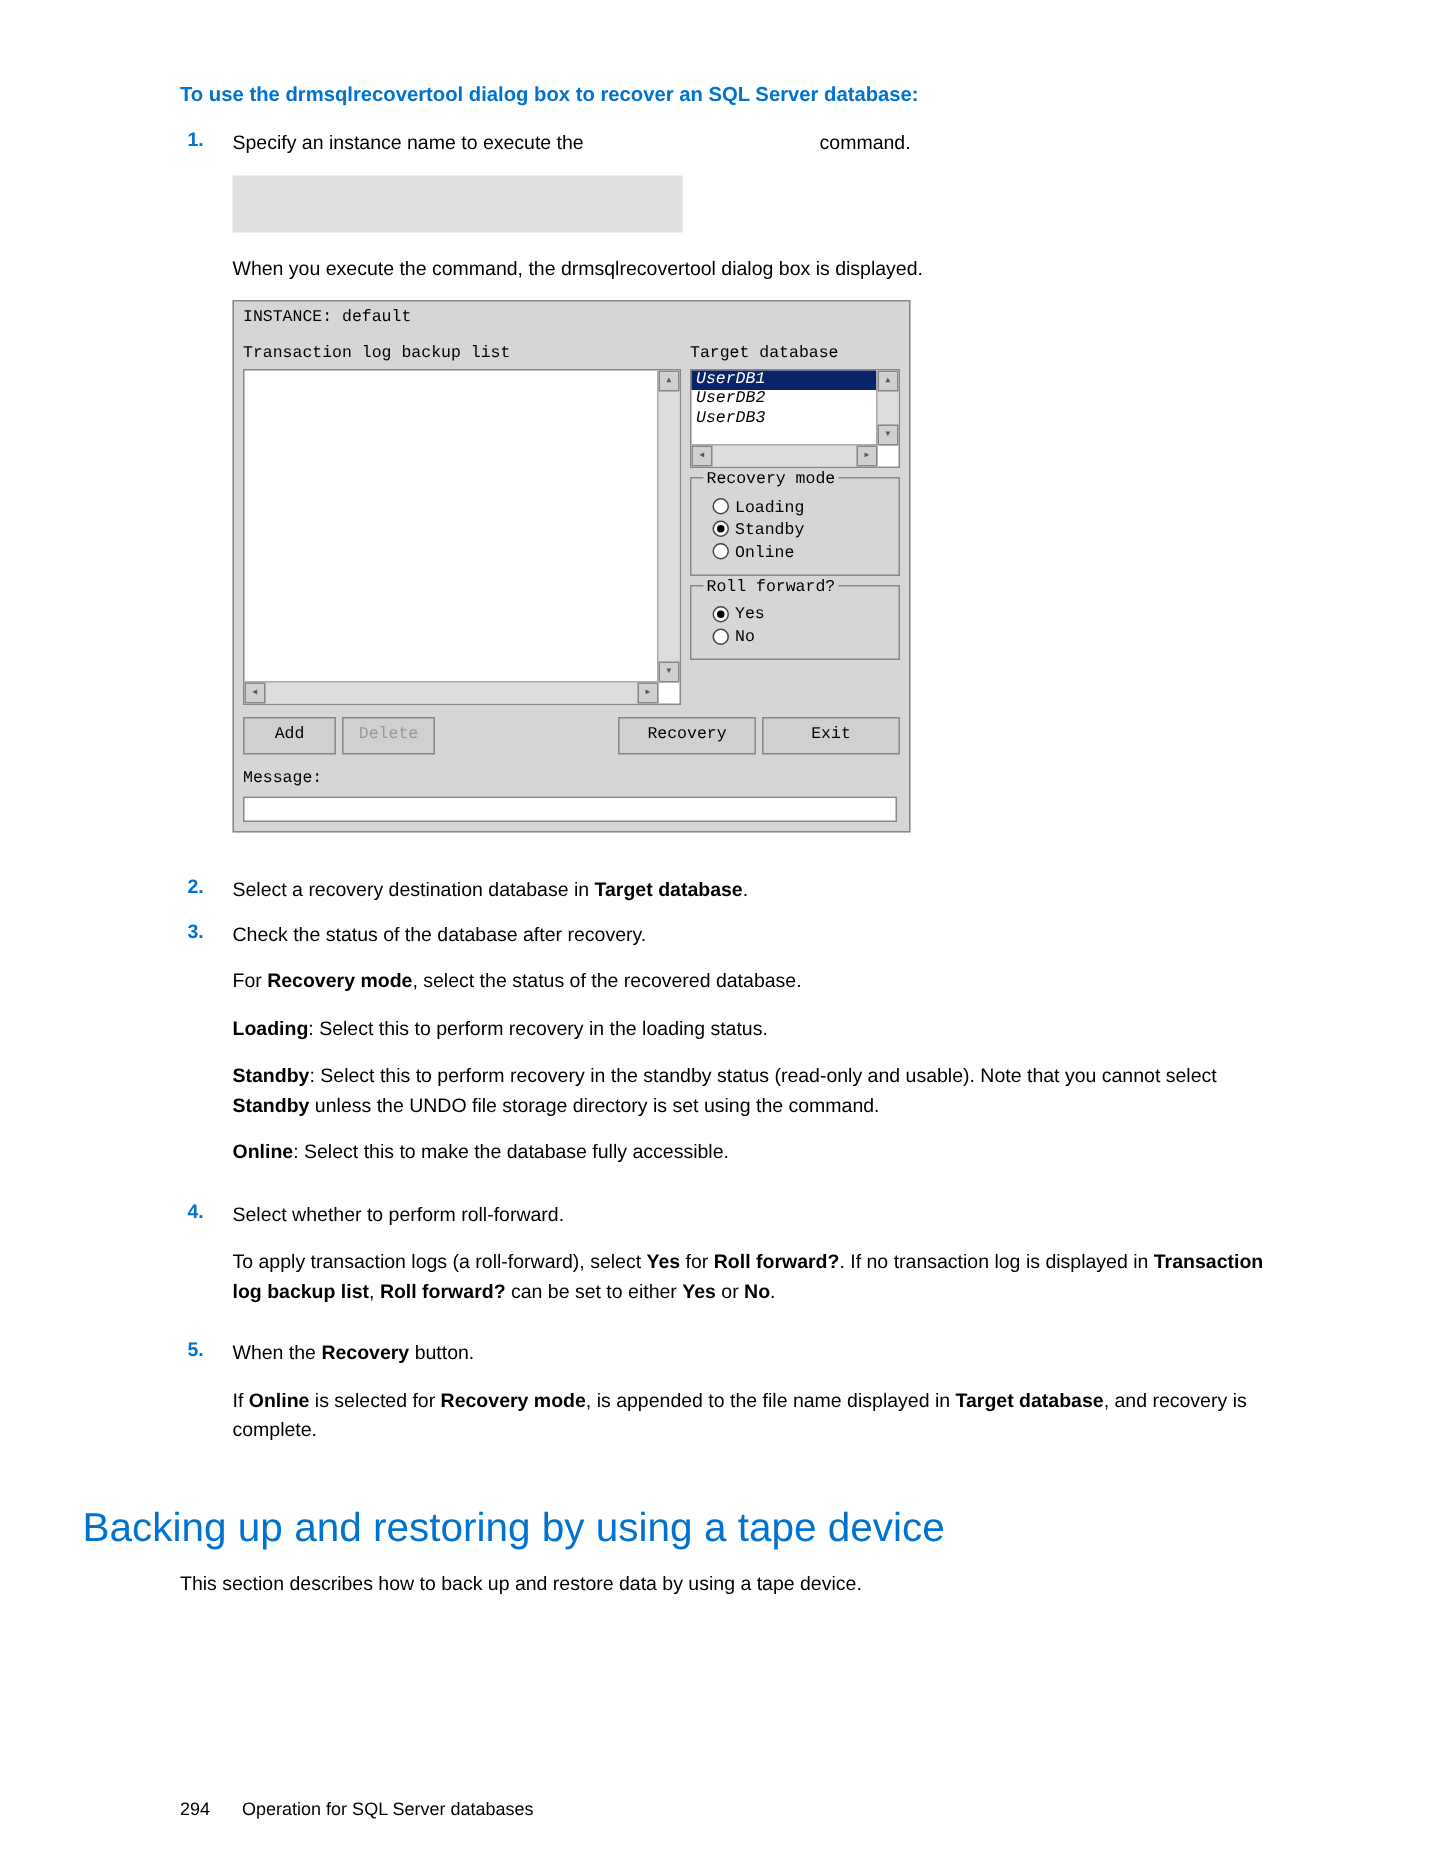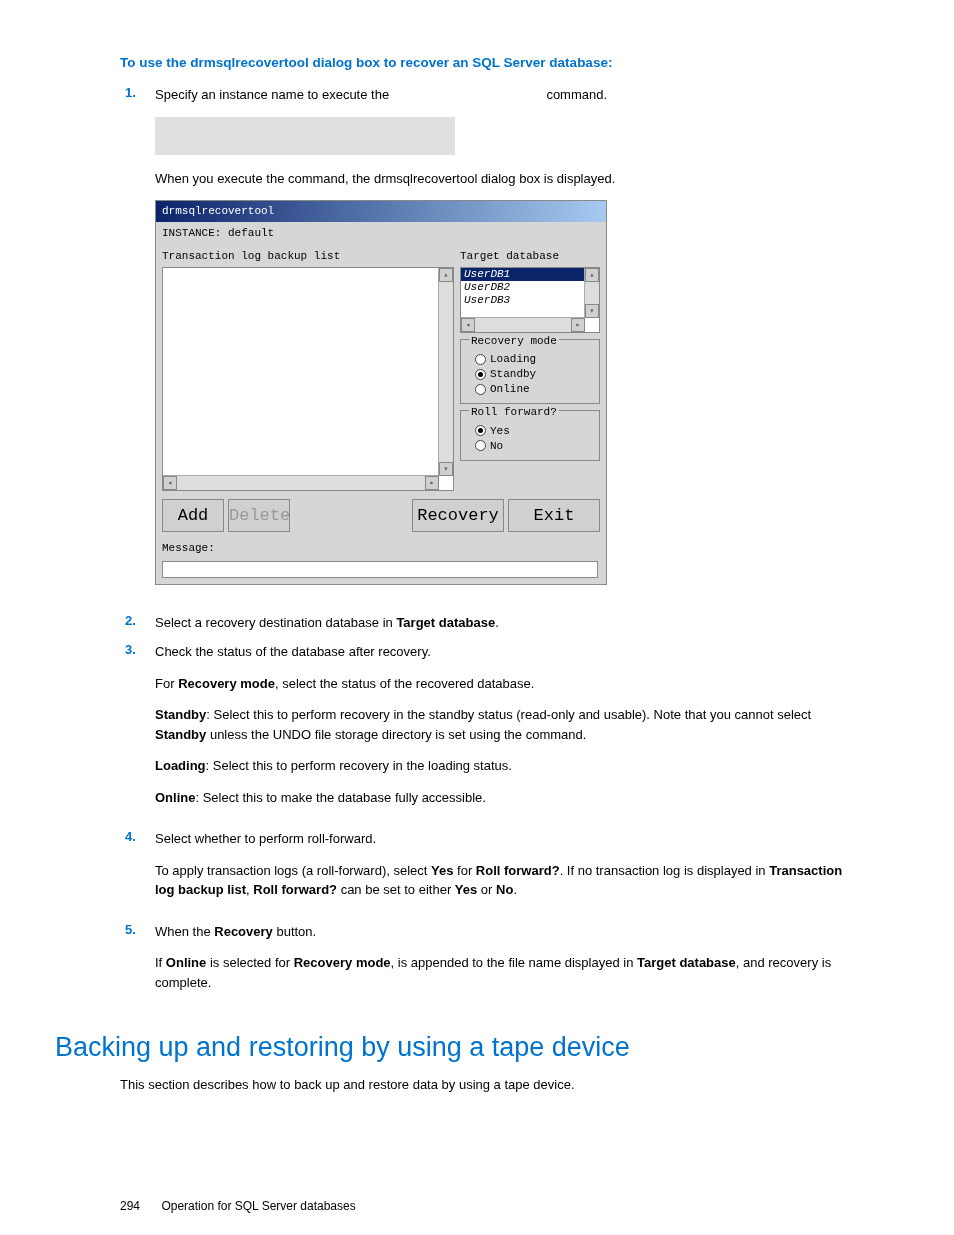--- a/index.html
+++ b/index.html
@@ -168,21 +168,21 @@
   }
   .btn-row {
     display: flex;
     gap: 4px;
     padding: 6px;
   }
   .dbtn {
     border: 1px solid #888;
     background: #d0d0d0;
     font-family: "Courier New", monospace;
-    font-size: 17px;
+    font-size: 11px;
     padding: 3px 0;
     text-align: center;
   }
   .dbtn.small { width: 60px; }
   .dbtn.wide { width: 90px; }
   .dbtn.disabled { color: #999; }
   .msg-row {
     padding: 2px 18px 2px 6px;
   }
   .msg-input {
@@ -224,21 +224,20 @@
       <div class="num">1.</div>
       <div class="body">
         <span>Specify an instance name to execute the </span>
         <span style="display:inline-block; width:150px;"></span>
         <span> command.</span>
         <div class="gray-block"></div>
         <div class="para">When you execute the command, the drmsqlrecovertool dialog box is displayed.</div>
 
         
         <div class="dialog">
-          <div class="dialog-title">drmsqlrecovertool</div>
           <div class="dialog-instance">INSTANCE: default</div>
           <div class="dialog-main">
             <div class="left-col">
               <div class="label">Transaction log backup list</div>
               <div class="listbox lb-tall">
                 <div class="scroll-v">
                   <div class="scroll-btn">▴</div>
                   <div style="position:absolute;bottom:0;" class="scroll-btn">▾</div>
                 </div>
                 <div class="scroll-h">
@@ -296,22 +295,22 @@
       <div class="body">
         <span>Select a recovery destination database in </span><b>Target database</b><span>.</span>
       </div>
     </div>
 
     <div class="row">
       <div class="num">3.</div>
       <div class="body">
         <div class="para">Check the status of the database after recovery.</div>
         <div class="para"><span>For </span><b>Recovery mode</b><span>, select the status of the recovered database.</span></div>
+        <div class="para"><b>Loading</b><span>: Select this to perform recovery in the loading status.</span></div>
         <div class="para"><b>Standby</b><span>: Select this to perform recovery in the standby status (read-only and usable). Note that you cannot select </span><b>Standby</b><span> unless the UNDO file storage directory is set using the command.</span></div>
-        <div class="para"><b>Loading</b><span>: Select this to perform recovery in the loading status.</span></div>
         <div class="para"><b>Online</b><span>: Select this to make the database fully accessible.</span></div>
       </div>
     </div>
 
     <div class="row">
       <div class="num">4.</div>
       <div class="body">
         <div class="para">Select whether to perform roll-forward.</div>
         <div class="para">
           <span>To apply transaction logs (a roll-forward), select </span><b>Yes</b><span> for </span><b>Roll forward?</b><span>. If no transaction log is displayed in </span><b>Transaction log backup list</b><span>, </span><b>Roll forward?</b><span> can be set to either </span><b>Yes</b><span> or </span><b>No</b><span>.</span>

